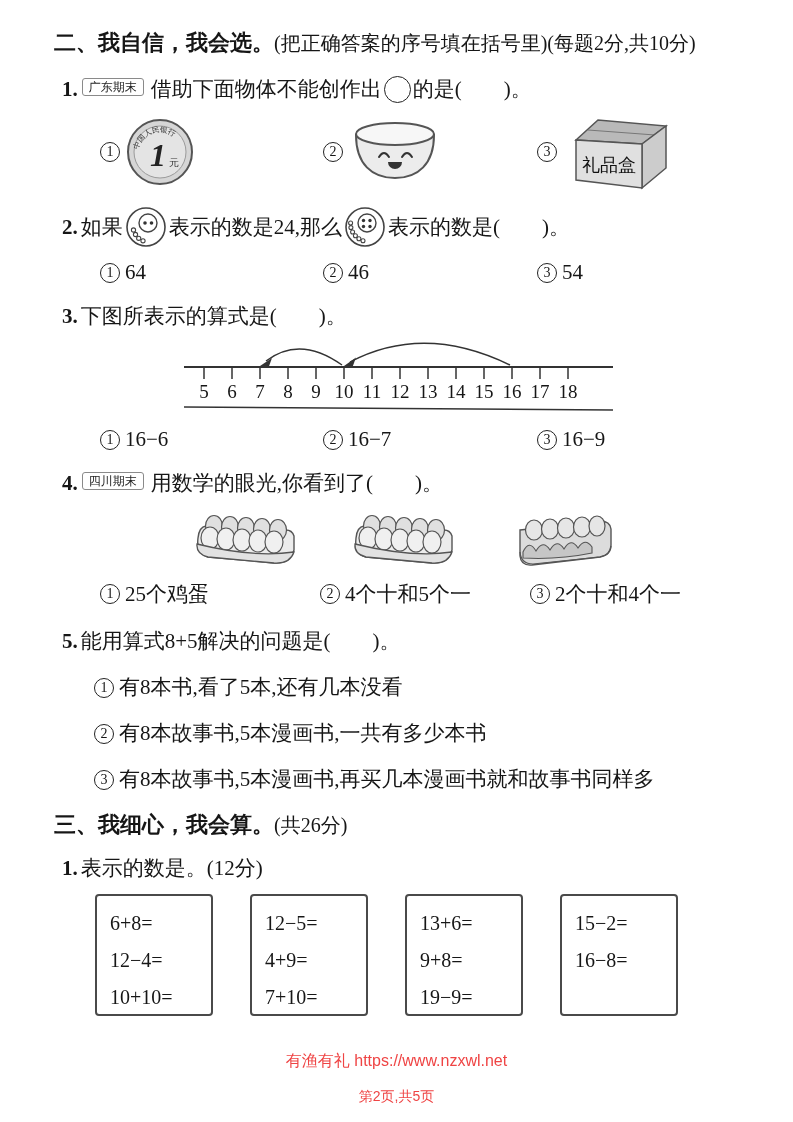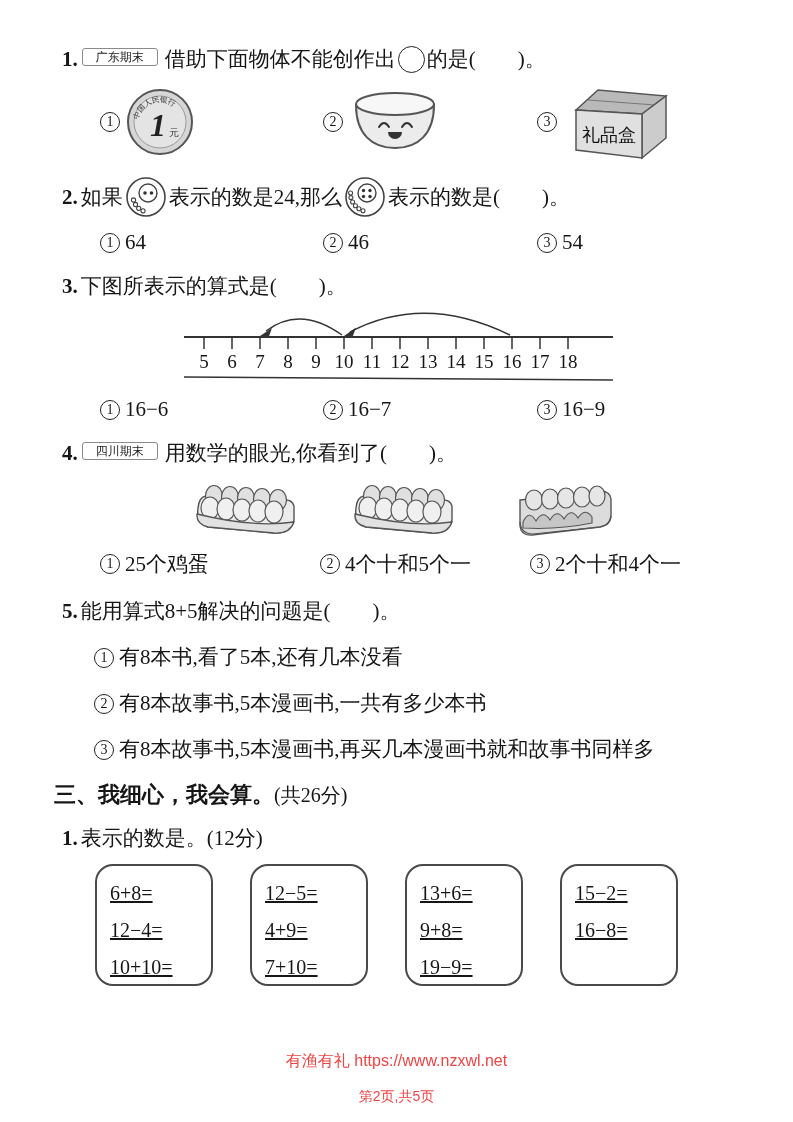--- a/index.html
+++ b/index.html
@@ -6,55 +6,58 @@
   body{width:793px;height:1122px;overflow:hidden;
        font-family:"Liberation Serif","DejaVu Serif",serif;color:#161616;}
   .page{position:relative;box-sizing:border-box;width:793px;height:1122px;
         padding:28px 38px 0 54px;}
   .hrow{font-size:21px;line-height:30px;}
   .hbold{font-weight:700;font-size:22px;}
   .hnote{font-size:20px;}
   .qline{margin-top:16px;margin-left:8px;font-size:21px;line-height:30px;
          display:flex;align-items:center;white-space:nowrap;}
   .qnum{font-weight:700;margin-right:3px;}
-  .tag{font-size:12px;border:1px solid #8a8a8a;border-radius:3px;padding:0 13px;
+  .tag{font-size:12px;border:1px solid #8a8a8a;border-radius:3px;padding:0 6px;
        margin:0 7px 0 1px;transform:translateY(-2px);color:#222;flex:none;line-height:16px;}
   .blank-circle{width:27px;height:27px;border:1.6px solid #222;border-radius:50%;
        display:inline-block;margin:0 2px;flex:none;box-sizing:border-box;}
   .circ{display:inline-flex;width:20px;height:20px;border:1.5px solid #222;border-radius:50%;
        align-items:center;justify-content:center;font-size:14px;flex:none;margin-right:5px;
        box-sizing:border-box;font-family:"Liberation Serif",serif;}
   .row3{display:grid;margin-left:46px;align-items:center;}
   .cols-a{grid-template-columns:223px 214px 1fr;}
   .cols-b{grid-template-columns:220px 210px 1fr;}
   .opt{display:flex;align-items:center;font-size:21px;}
   .q1imgs{margin-top:8px;}
   .optrow{margin-top:12px;}
   .numline{margin:10px 0 0 130px;display:block;}
   .eggrow{display:grid;grid-template-columns:158px 160px 1fr;margin:10px 0 0 140px;align-items:center;}
   .q5opts{margin:2px 0 0 40px;font-size:21px;}
   .q5line{display:flex;align-items:center;margin-top:17px;line-height:29px;white-space:nowrap;}
   .sec3{margin-top:16px;}
   .subline{margin-top:14px;margin-left:8px;font-size:21px;display:flex;align-items:center;}
   .boxrow{display:flex;gap:37px;margin:12px 0 0 41px;}
-  .calcbox{width:118px;height:122px;border:2px solid #4a4a4a;border-radius:18px;
-       padding:9px 0 0 13px;box-sizing:border-box;font-size:20px;text-decoration:underline;}
+  .calcbox{width:118px;height:122px;border:2px solid #4a4a4a;border-radius:4px;
+       padding:9px 0 0 13px;box-sizing:border-box;font-size:20px;}
   .calcbox div{line-height:37px;}
   .footer{position:absolute;left:0;right:0;bottom:16px;text-align:center;color:#ef4444;
        font-family:"Liberation Sans","DejaVu Sans",sans-serif;}
   .f1{font-size:16px;}
   .f2{font-size:14px;margin-top:16px;}
   svg{display:block;}
   .inl svg{display:inline-block;}
 </style>
 </head>
 <body>
 
 <div class="page">
 
+  <div class="hrow">
+    <span class="hbold">二、我自信，我会选。</span><span class="hnote">(把正确答案的序号填在括号里)(每题2分,共10分)</span>
+  </div>
 
   <div class="qline">
     <span class="qnum">1.</span>
     <span class="tag">广东期末</span>
     <span>借助下面物体不能创作出</span>
     <span class="blank-circle"></span>
     <span>的是(　　)。</span>
   </div>
 
   <div class="row3 cols-a q1imgs">

